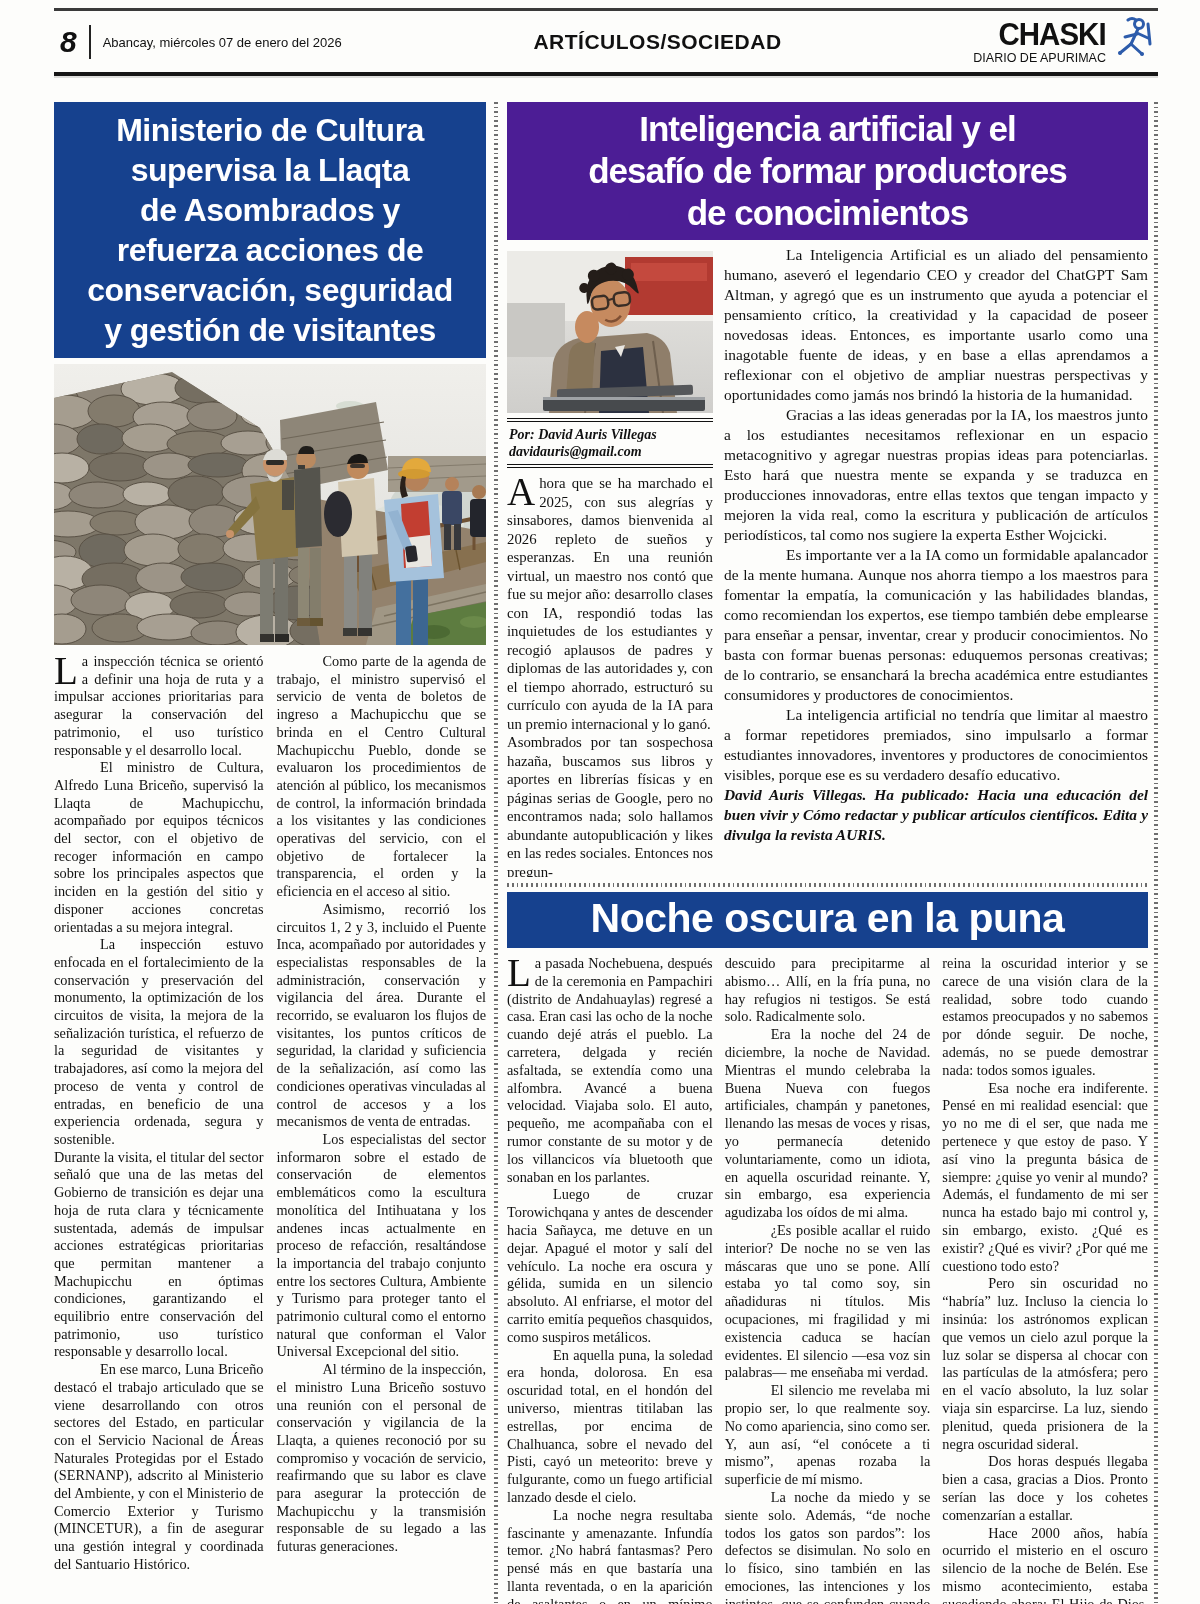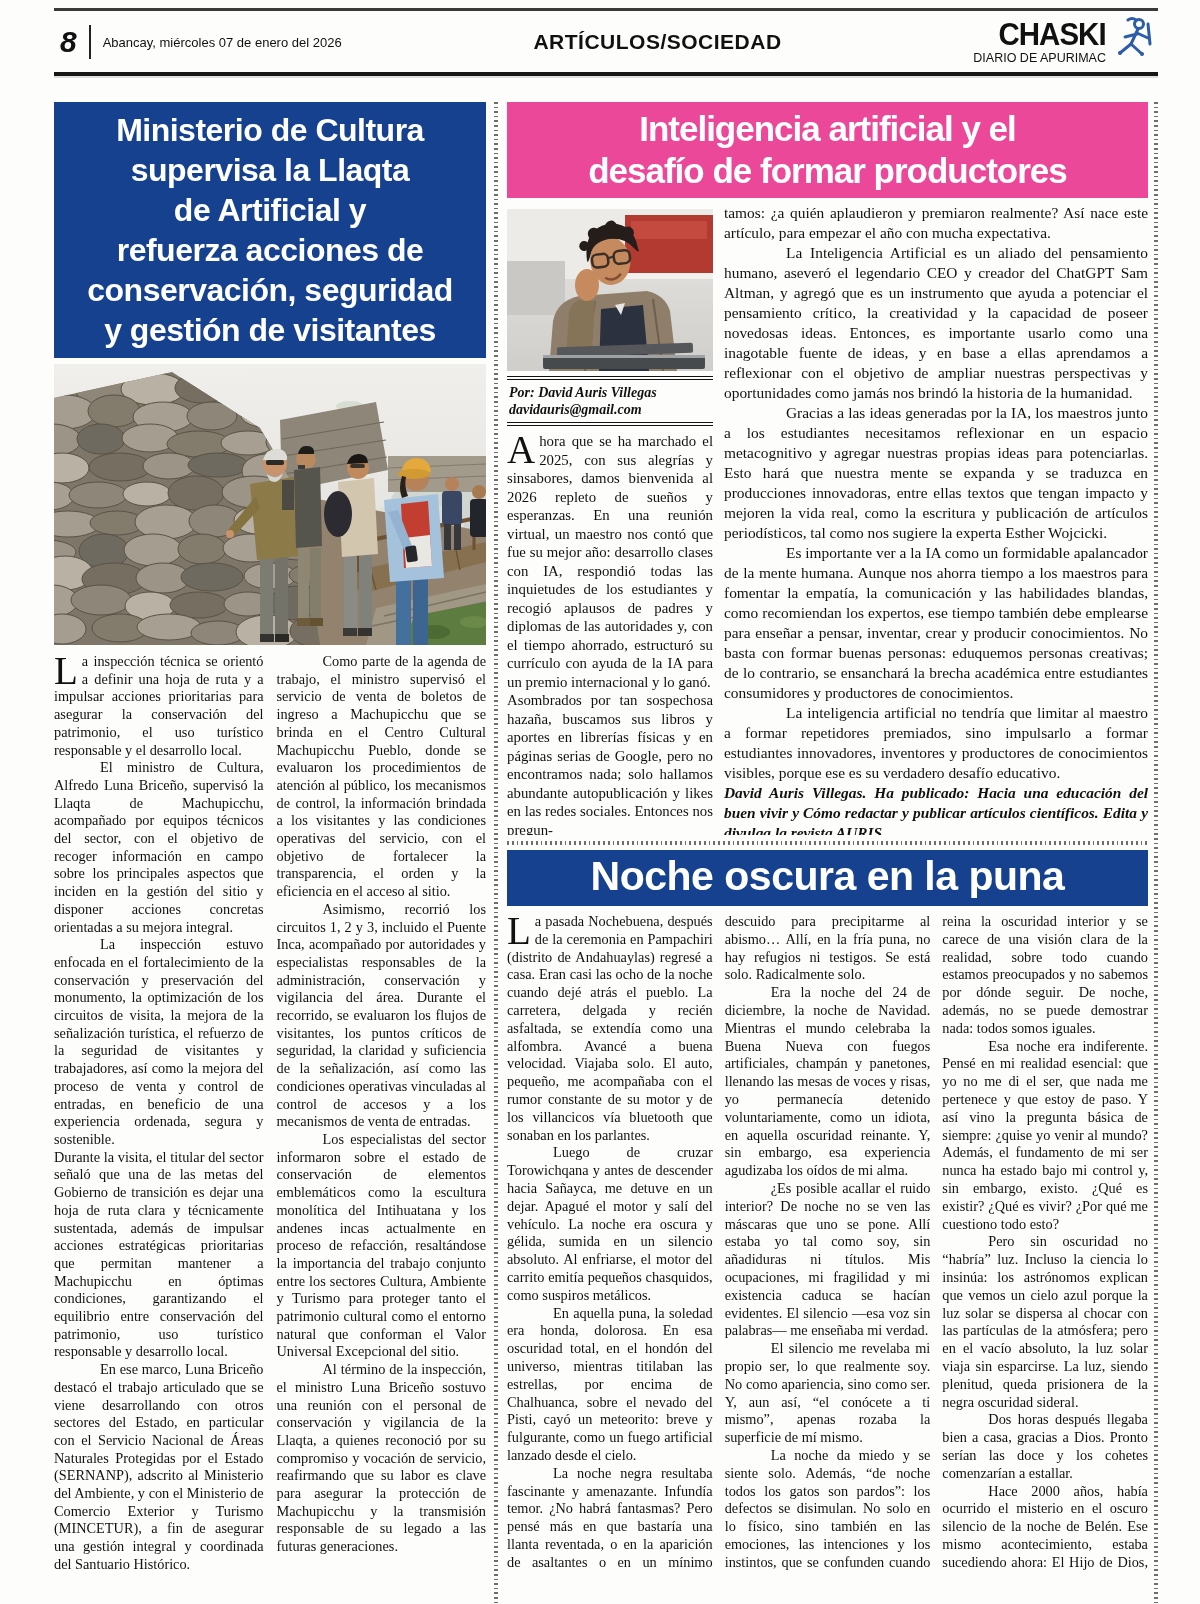--- a/index.html
+++ b/index.html
@@ -96,21 +96,21 @@
       </span>
     </div>
   </header>
 
   <div class="content">
 
     <section class="col-left">
       <div class="blue-box headline-left" style="background: rgb(22, 65, 142);">
           <div>Ministerio de Cultura</div>
           <div>supervisa la Llaqta</div>
-          <div>de Artificial y</div>
+          <div>de Asombrados y</div>
           <div>refuerza acciones de</div>
           <div>conservación, seguridad</div>
           <div>y gestión de visitantes</div>
         </div>
 
       <div class="photo-frame">
         <svg width="432" height="281" viewBox="0 0 432 281">
           <defs>
             <linearGradient id="sky" x1="0" y1="0" x2="0" y2="1">
               <stop offset="0" stop-color="#f0efeb"></stop>
@@ -301,23 +301,24 @@
           <p class="para">Asimismo, recorrió los circuitos 1, 2 y 3, incluido el Puente Inca, acompañado por autoridades y especialistas responsables de la administración, conservación y vigilancia del área. Durante el recorrido, se evaluaron los flujos de visitantes, los puntos críticos de seguridad, la claridad y suficiencia de la señalización, así como las condiciones operativas vinculadas al control de accesos y a los mecanismos de venta de entradas.</p>
           <p class="para">Los especialistas del sector informaron sobre el estado de conservación de elementos emblemáticos como la escultura monolítica del Intihuatana y los andenes incas actualmente en proceso de refacción, resaltándose la importancia del trabajo conjunto entre los sectores Cultura, Ambiente y Turismo para proteger tanto el patrimonio cultural como el entorno natural que conforman el Valor Universal Excepcional del sitio.</p>
           <p class="para">Al término de la inspección, el ministro Luna Briceño sostuvo una reunión con el personal de conservación y vigilancia de la Llaqta, a quienes reconoció por su compromiso y vocación de servicio, reafirmando que su labor es clave para asegurar la protección de Machupicchu y la transmisión responsable de su legado a las futuras generaciones.</p>
         </div>
     </section>
 
     <div class="vsep"></div>
 
     <section class="col-right">
 
-      <div class="blue-box headline-ia" style="background: #ec4899;">
+      <div class="blue-box headline-ia" style="background: #4c1d95;">
           <div>Inteligencia artificial y el</div>
           <div>desafío de formar productores</div>
+          <div>de conocimientos</div>
         </div>
 
       <div class="ia-body">
         <div class="ia-narrow">
           <div class="photo-frame">
             <svg width="206" height="162" viewBox="0 0 206 162">
               <defs>
                 <linearGradient id="pbg" x1="0" y1="0" x2="0" y2="1">
                   <stop offset="0" stop-color="#e8e7e3"></stop>
                     <stop offset="1" stop-color="#cfcecb"></stop>
@@ -362,21 +363,20 @@
           <div class="byline-block">
             <div class="byline-line">Por: David Auris Villegas</div>
             <div class="byline-line">davidauris@gmail.com</div>
           </div>
           <div class="ia-narrow-text">
               <p class="para noind"><span class="dropcap">A</span>hora que se ha marchado el 2025, con sus alegrías y sinsabores, damos bienvenida al 2026 repleto de sueños y esperanzas. En una reunión virtual, un maestro nos contó que fue su mejor año: desarrollo clases con IA, respondió todas las inquietudes de los estudiantes y recogió aplausos de padres y diplomas de las autoridades y, con el tiempo ahorrado, estructuró su currículo con ayuda de la IA para un premio internacional y lo ganó.</p>
               <p class="para noind">Asombrados por tan sospechosa hazaña, buscamos sus libros y aportes en librerías físicas y en páginas serias de Google, pero no encontramos nada; solo hallamos abundante autopublicación y likes en las redes sociales. Entonces nos pregun-</p>
             </div>
         </div>
         <div class="ia-wide">
-            <p class="para noind">tamos: ¿a quién aplaudieron y premiaron realmente? Así nace este artículo, para empezar el año con mucha expectativa.</p>
             <p class="para">La Inteligencia Artificial es un aliado del pensamiento humano, aseveró el legendario CEO y creador del ChatGPT Sam Altman, y agregó que es un instrumento que ayuda a potenciar el pensamiento crítico, la creatividad y la capacidad de poseer novedosas ideas. Entonces, es importante usarlo como una inagotable fuente de ideas, y en base a ellas aprendamos a reflexionar con el objetivo de ampliar nuestras perspectivas y oportunidades como jamás nos brindó la historia de la humanidad.</p>
             <p class="para">Gracias a las ideas generadas por la IA, los maestros junto a los estudiantes necesitamos reflexionar en un espacio metacognitivo y agregar nuestras propias ideas para potenciarlas. Esto hará que nuestra mente se expanda y se traduzca en producciones innovadoras, entre ellas textos que tengan impacto y mejoren la vida real, como la escritura y publicación de artículos periodísticos, tal como nos sugiere la experta Esther Wojcicki.</p>
             <p class="para">Es importante ver a la IA como un formidable apalancador de la mente humana. Aunque nos ahorra tiempo a los maestros para fomentar la empatía, la comunicación y las habilidades blandas, como recomiendan los expertos, ese tiempo también debe emplearse para enseñar a pensar, inventar, crear y producir conocimientos. No basta con formar buenas personas: eduquemos personas creativas; de lo contrario, se ensanchará la brecha académica entre estudiantes consumidores y productores de conocimientos.</p>
             <p class="para">La inteligencia artificial no tendría que limitar al maestro a formar repetidores premiados, sino impulsarlo a formar estudiantes innovadores, inventores y productores de conocimientos visibles, porque ese es su verdadero desafío educativo.</p>
             <p class="para noind em">David Auris Villegas. Ha publicado: Hacia una educación del buen vivir y Cómo redactar y publicar artículos científicos. Edita y divulga la revista AURIS.</p>
           </div>
       </div>
 
       <div class="hsep"></div>
 

